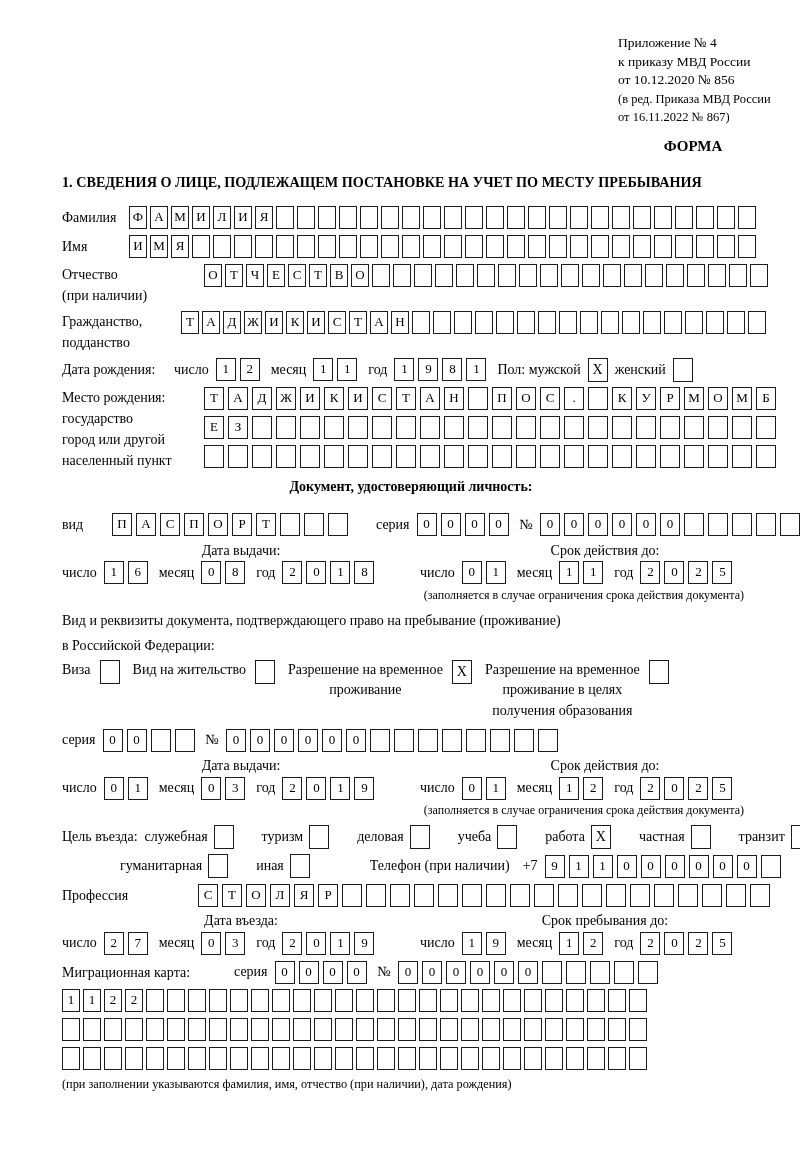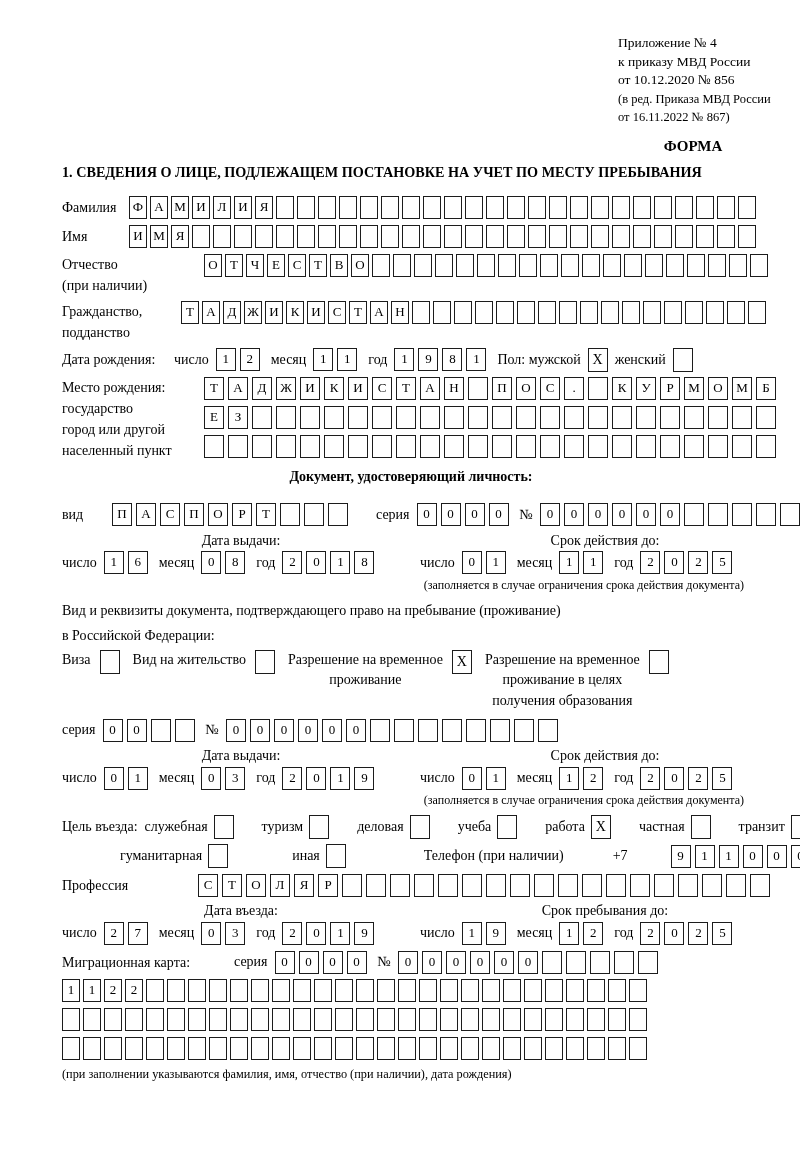--- a/index.html
+++ b/index.html
@@ -3,21 +3,21 @@
 <meta charset="utf-8">
 <style>
   html,body{margin:0;padding:0;background:#fff;}
   body{width:800px;height:1163px;overflow:hidden;font-family:"Liberation Serif",serif;color:#000;}
   .page{box-sizing:border-box;width:800px;height:989px;padding:34px 10px 0 62px;}
   .hdr{margin-left:556px;font-size:13.5px;line-height:18.5px;}
   .hdr-sub{font-size:12.5px;line-height:18px;}
   .forma{margin-top:12px;margin-left:556px;width:150px;text-align:center;font-weight:bold;font-size:15px;}
   .title{margin-top:15px;text-align:center;font-weight:bold;font-size:15.5px;line-height:21.5px;}
   .blank{display:inline-block;width:60px;height:13px;border-bottom:2px solid #2a2a2a;margin-left:9px;}
-  .sec{margin-top:9px;font-weight:bold;font-size:14.2px;}
+  .sec{margin-top:19px;font-weight:bold;font-size:14.2px;}
   .rows{margin-top:15px;}
   .row{display:flex;align-items:center;margin-bottom:5px;min-height:24px;font-size:14px;}
   .row.top{align-items:flex-start;}
   .lbl{flex-shrink:0;line-height:21px;}
   .w50{width:50px}.w67{width:67px}.w105{width:105px}.w109{width:109px}.w119{width:119px}.w136{width:136px}.w142{width:142px}.w165{width:165px}
   .dlbl{margin:0 7px;white-space:nowrap;flex-shrink:0;}
   .dlbl.first{margin-left:0;}
   .cells{display:flex;flex-wrap:nowrap;}
   .cell{box-sizing:border-box;width:18px;height:23px;border:1.7px solid #1c1c1c;margin-right:3px;text-align:center;line-height:20px;font-size:13px;flex-shrink:0;}
   .wide .cell{width:20px;margin-right:4px;}
@@ -31,21 +31,21 @@
   .hc{display:block;text-align:center;width:100%;}
   .note{text-align:right;padding-right:46px;font-size:12px;margin:-2px 0 7px;}
   .plain{font-size:14px;line-height:22px;margin-bottom:3px;}
   .cbrow{margin-top:3px;margin-bottom:7px;}
   .cbitem{display:flex;align-items:flex-start;margin-right:13px;}
   .cbitem .checkbox{margin-left:9px;}
   .cbl{text-align:center;line-height:20.5px;}
   .pp{display:flex;align-items:center;margin-right:28px;}
   .pp .checkbox{margin-left:6px;}
   .note-c{text-align:left;font-size:12.3px;margin-top:7px;}
-  .indent58{padding-left:58px;gap:36px;}
+  .indent58{padding-left:58px;}
 </style>
 </head>
 <body>
 
 <div class="page">
 
   <div class="hdr">
     <div>Приложение № 4</div>
     <div>к приказу МВД России</div>
     <div>от 10.12.2020 № 856</div>
@@ -552,21 +552,21 @@
 
     <div class="row indent58">
       <span class="pp">
           <span>гуманитарная</span>
           <span class="checkbox"></span>
         </span>
       <span class="pp">
           <span>иная</span>
           <span class="checkbox"></span>
         </span>
-      <span class="dlbl" style="margin-left:14px">Телефон (при наличии)</span>
+      <span class="dlbl" style="margin-left:32px">Телефон (при наличии)</span>
       <span class="dlbl" style="margin-left:6px">+7</span>
       <span class="cells wide">
           <span class="cell">9</span>
           <span class="cell">1</span>
           <span class="cell">1</span>
           <span class="cell">0</span>
           <span class="cell">0</span>
           <span class="cell">0</span>
           <span class="cell">0</span>
           <span class="cell">0</span>

